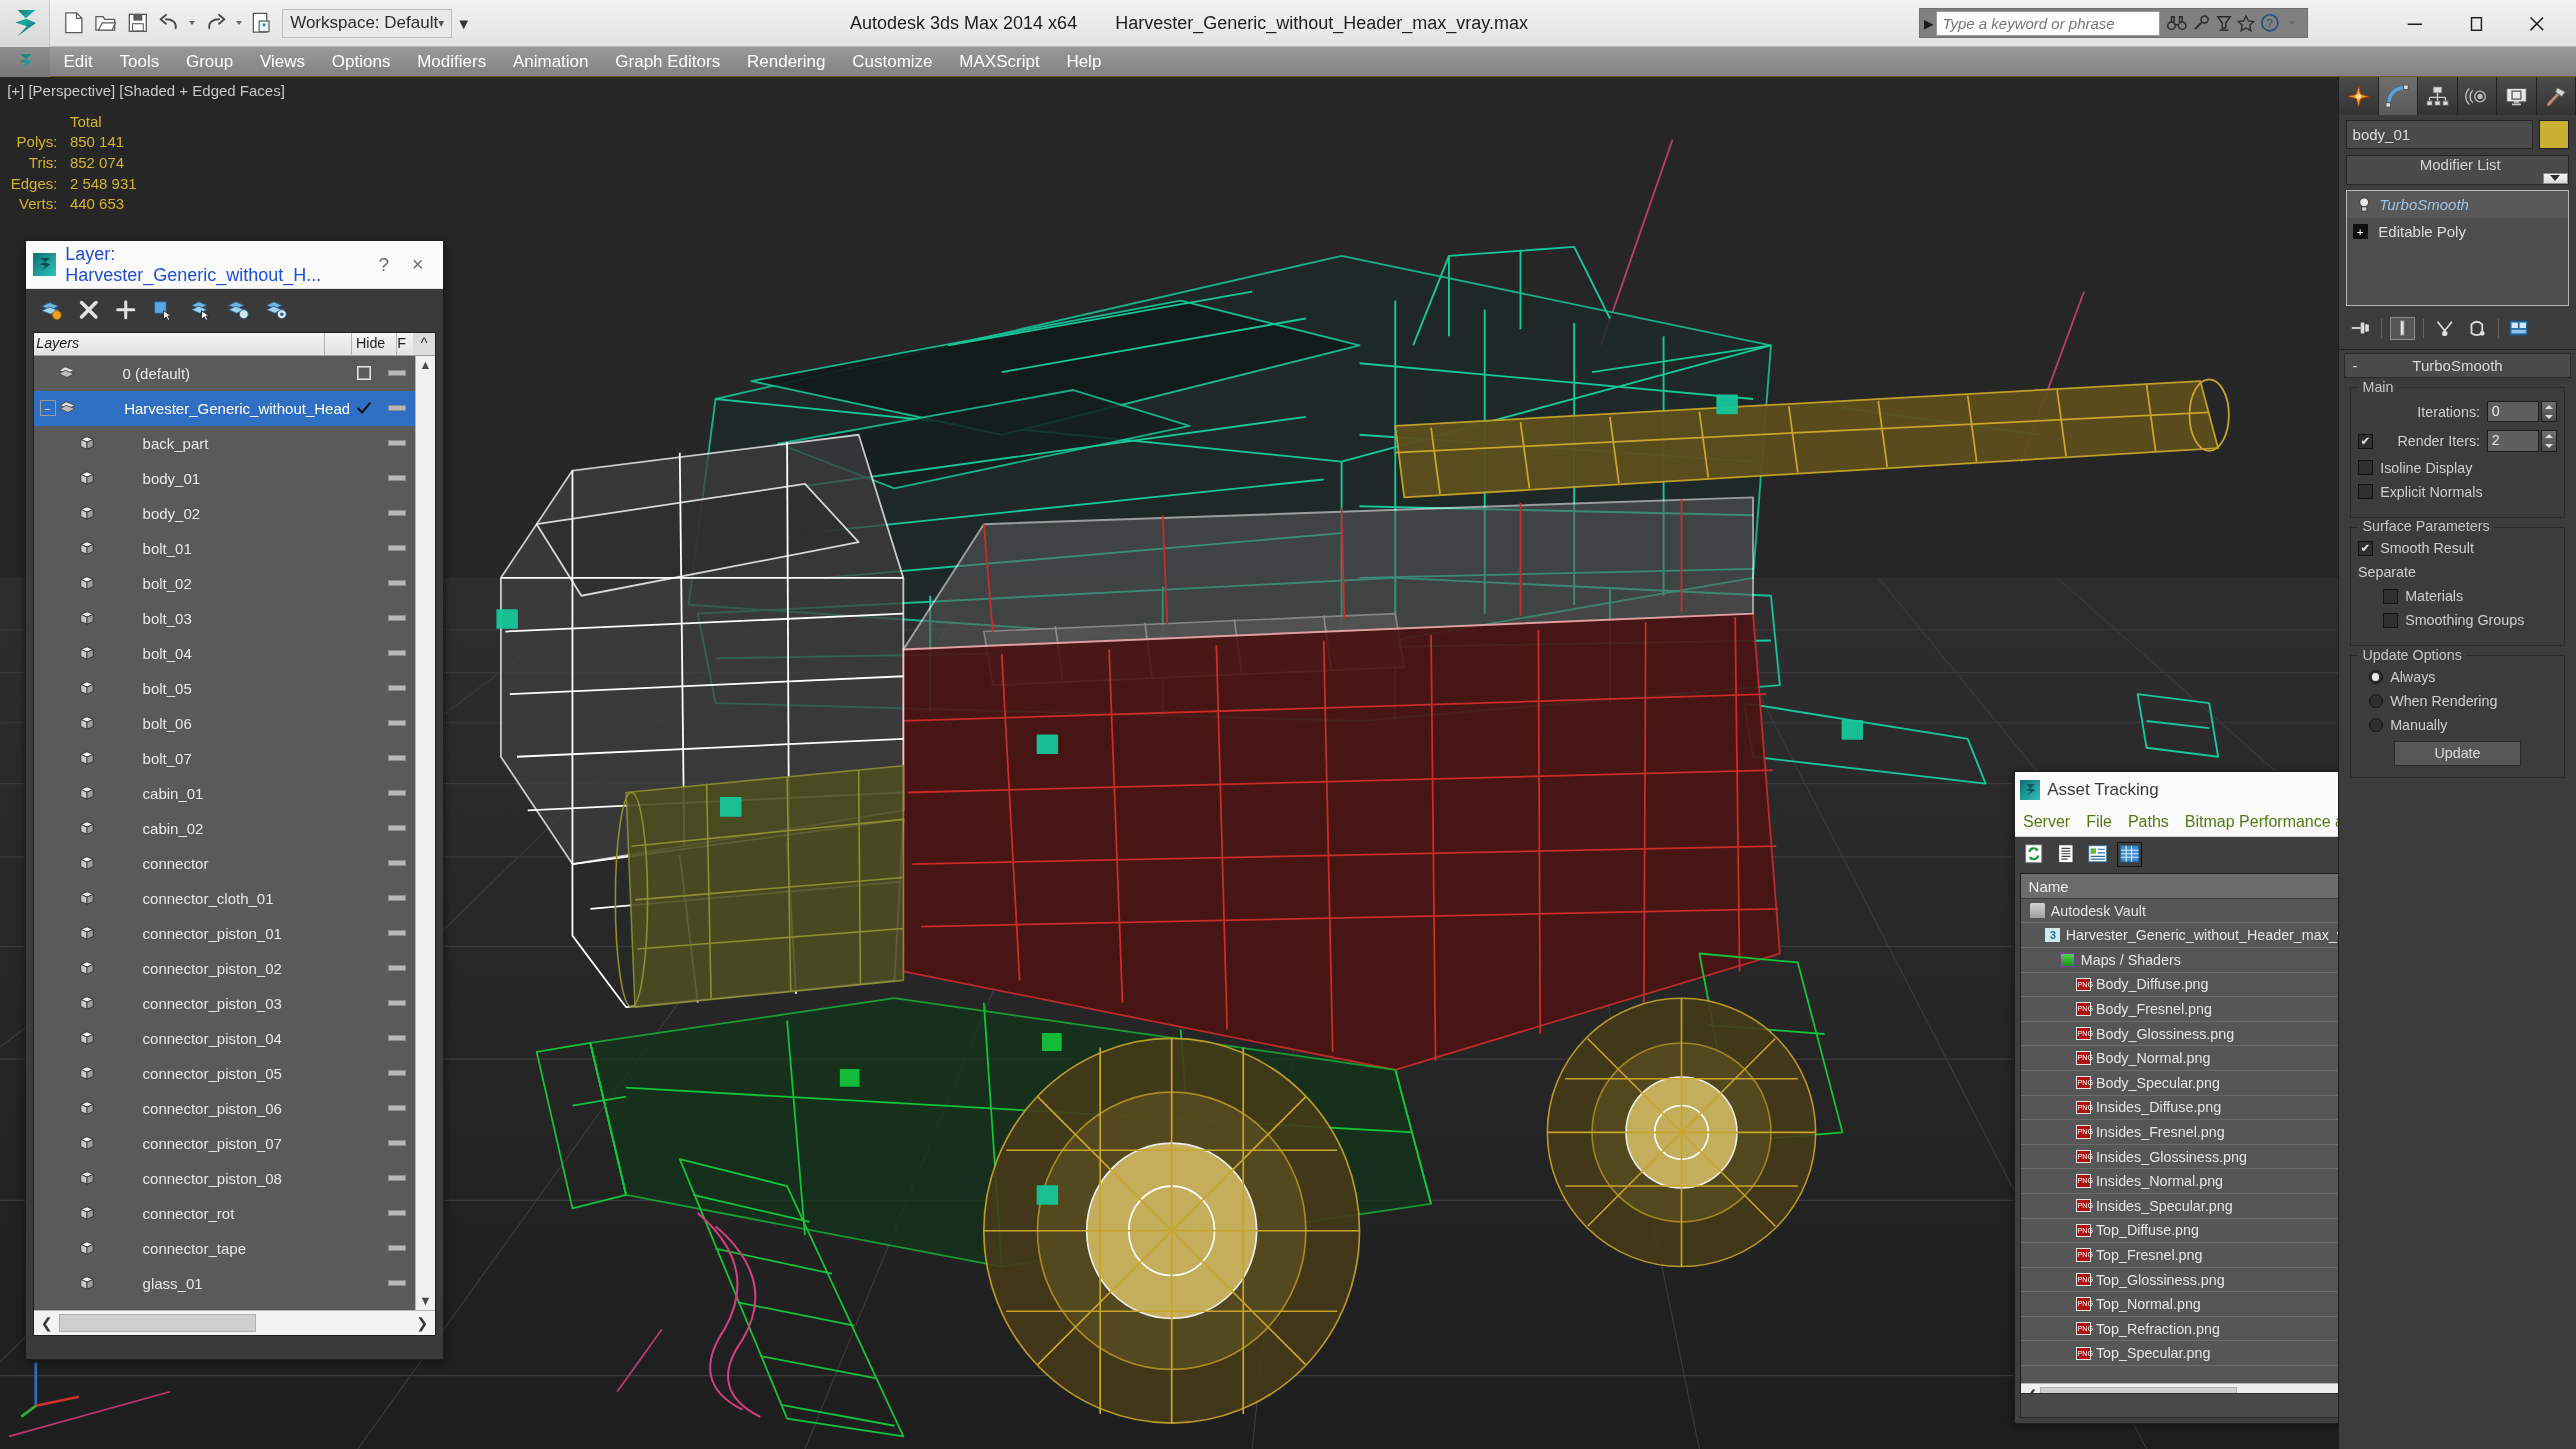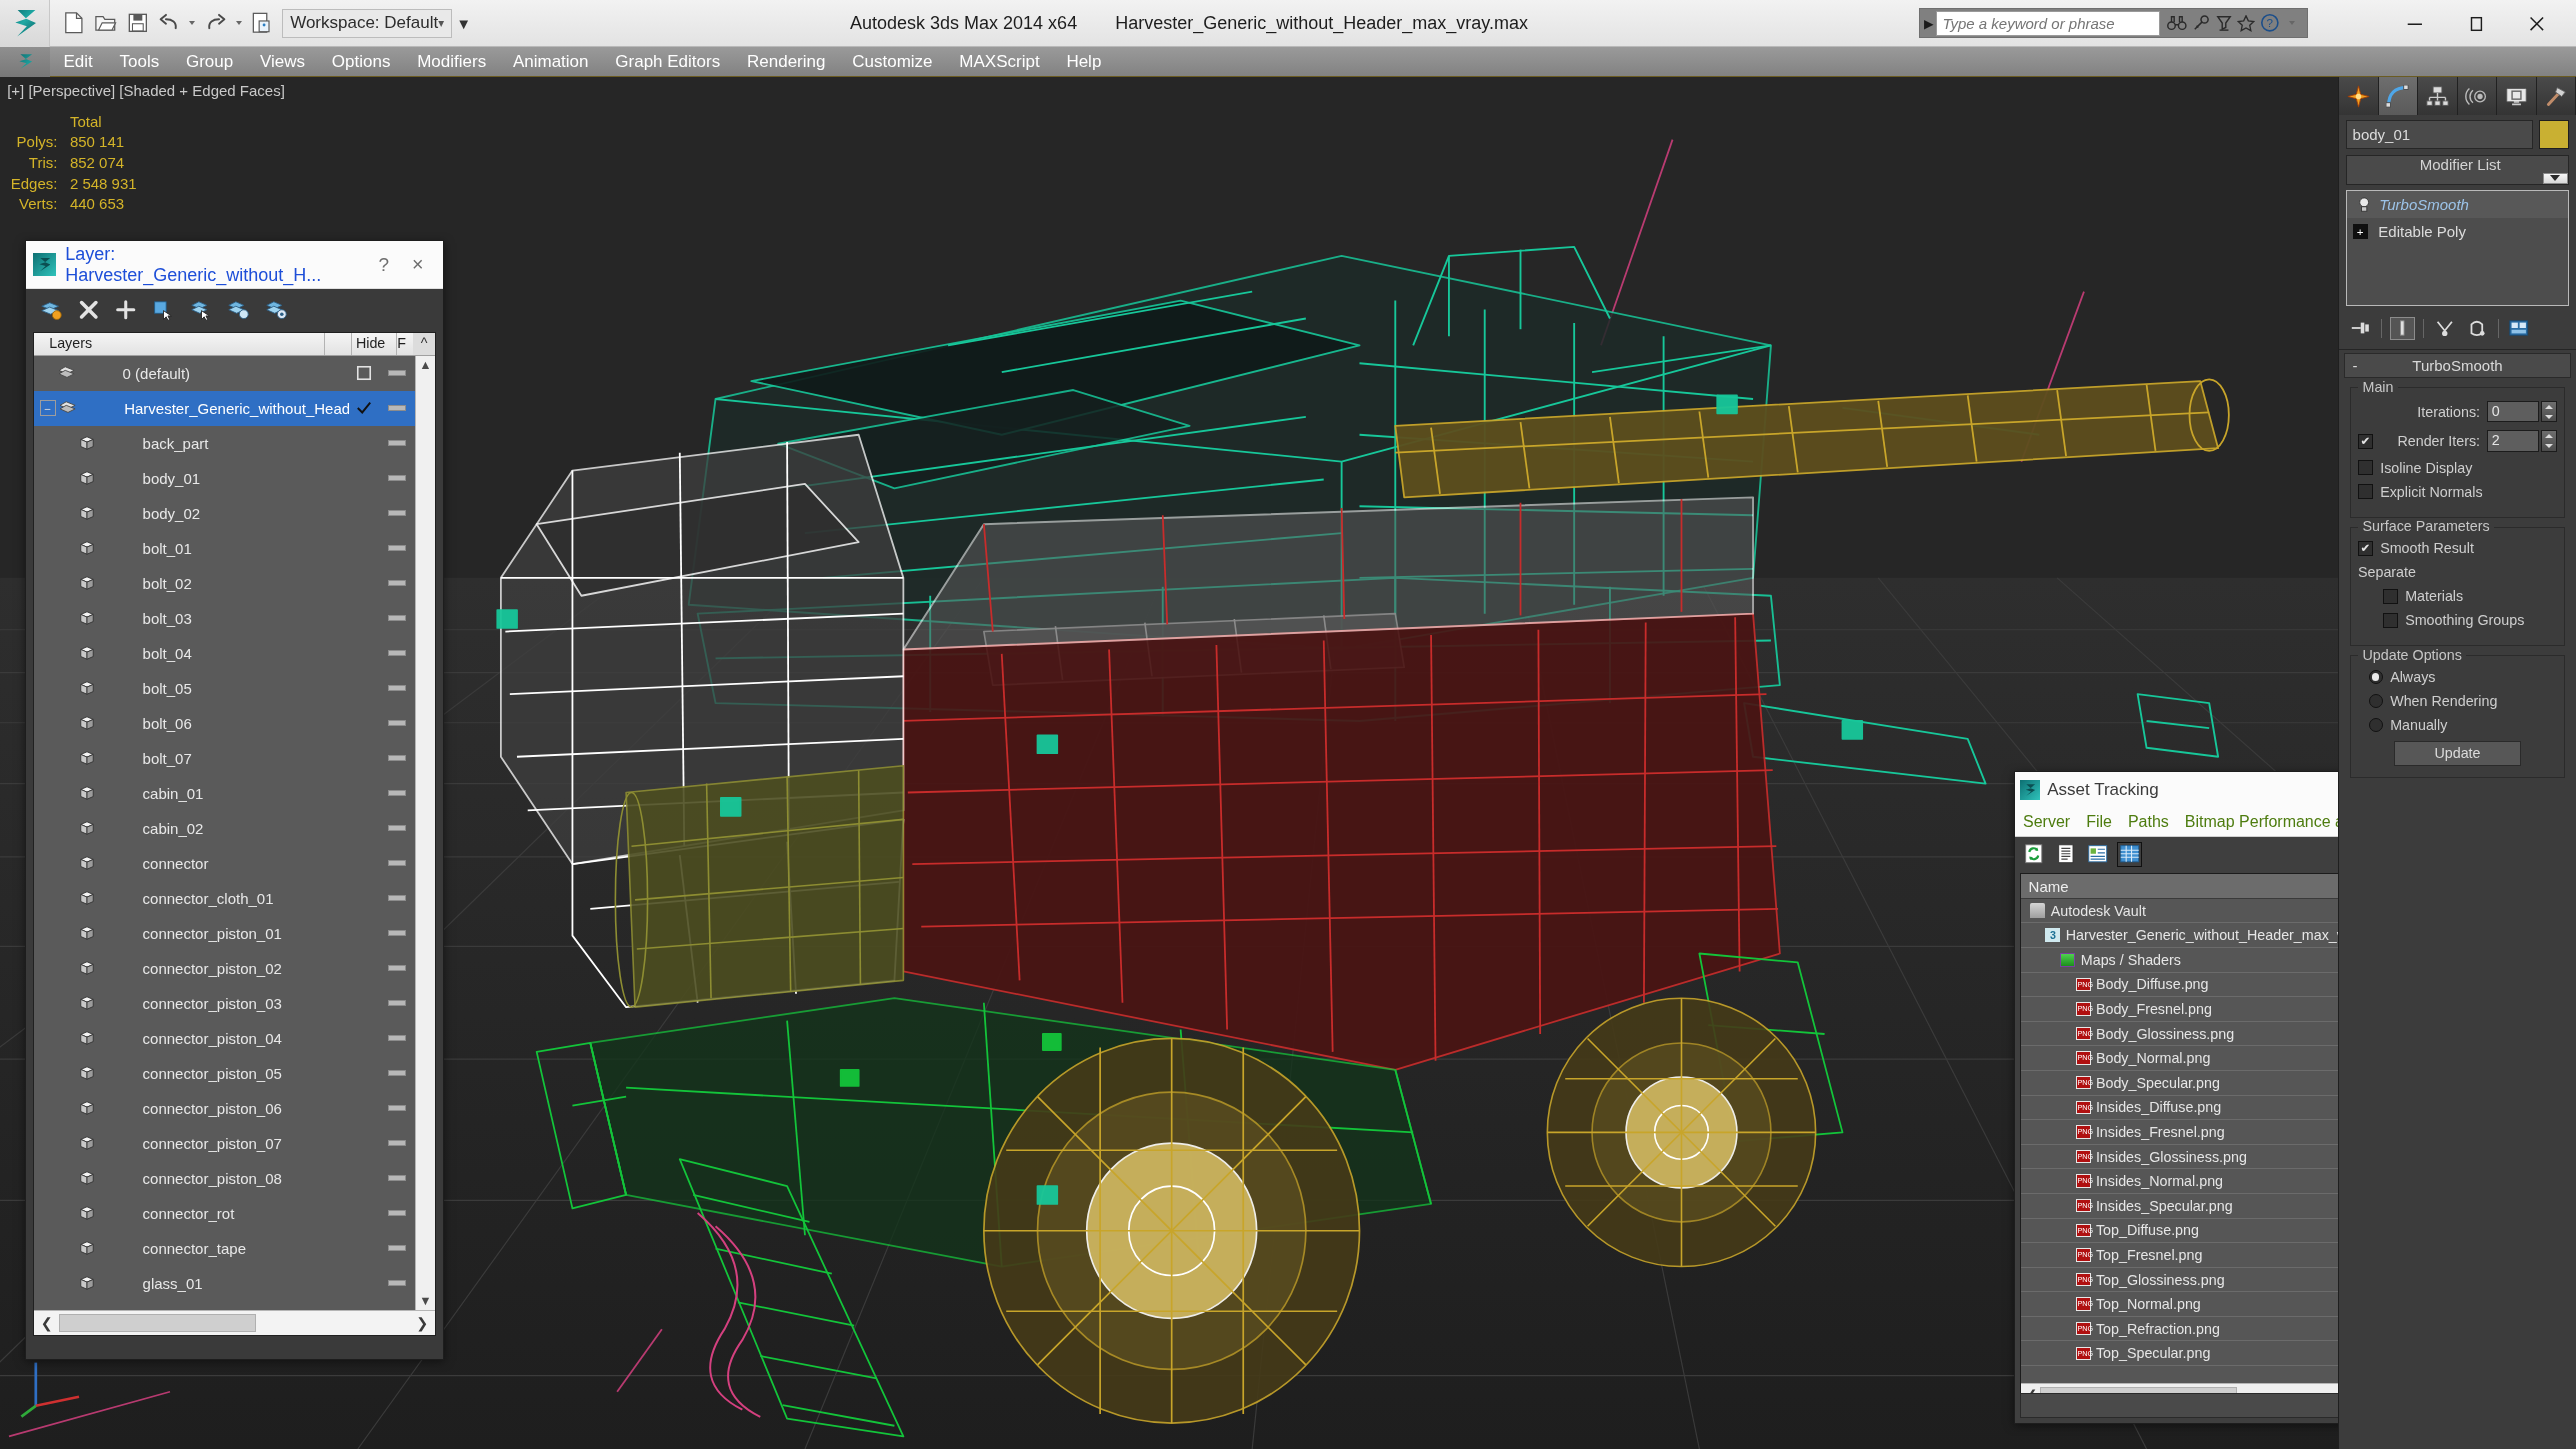--- a/index.html
+++ b/index.html
@@ -131,21 +131,21 @@
   }
   .ld-tb-btn { width: 25px; height: 25px; display: flex; align-items: center; justify-content: center; }
   .ld-listwrap {
     margin: 1.8px 7.2px 0 7.2px; background: #5a5a5a; border: 0.9px solid #202020;
     height: 1004px; position: relative; overflow: hidden;
   }
   .ld-header {
     height: 23px; background: linear-gradient(#f5f5f5,#e2e2e2); display: flex; align-items: center;
     border-bottom: 0.9px solid #a0a0a0; font-size: 14.3px; color: #1f1f1f;
   }
-  .ld-header .h-name { flex: 1; padding-left: 15px; border-right: 0.9px solid #b3b3b3; line-height: 23px; }
+  .ld-header .h-name { flex: 1; padding-left: 2px; border-right: 0.9px solid #b3b3b3; line-height: 23px; font-style: italic; }
   .ld-header .h-blank { width: 27px; border-right: 0.9px solid #b3b3b3; height: 23px; }
   .ld-header .h-hide { width: 45px; padding-left: 3.6px; border-right: 0.9px solid #b3b3b3; line-height: 23px; }
   .ld-header .h-f { width: 16px; line-height: 23px; }
   .ld-header .h-up { width: 21.5px; text-align: center; background: #dcdcdc; line-height: 23px; color:#333; }
   .ld-rows { position: absolute; left: 0; top: 23px; right: 19.7px; bottom: 25px; overflow: hidden; }
   .ld-row {
     display: flex; align-items: center; height: 35px; font-size: 15px; color: #e8e8e8;
     padding-left: 5.4px;
   }
   .ld-row.sel { background: #2f6fc4; color: #fff; }

